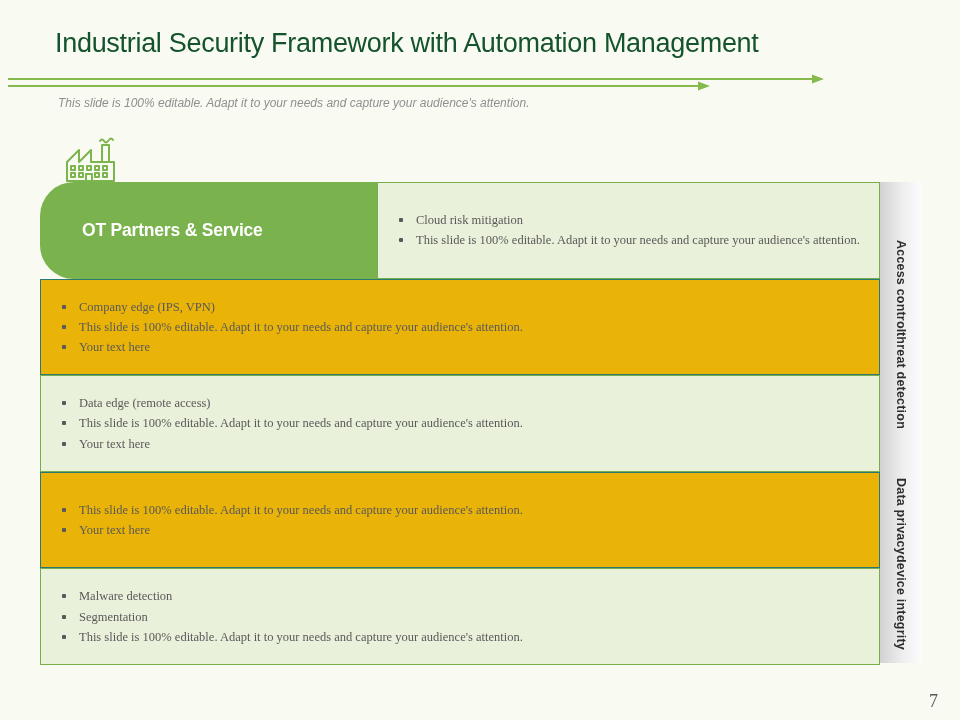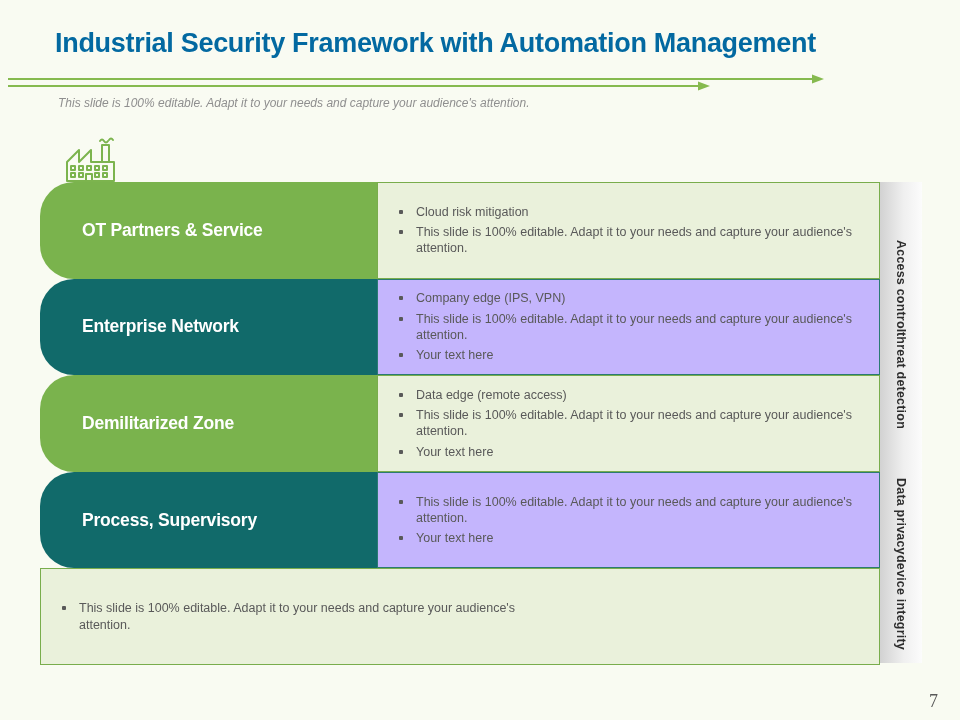--- a/index.html
+++ b/index.html
@@ -5,21 +5,21 @@
   html,body{margin:0;padding:0;}
   .slide{
     position:relative;
     width:960px;height:720px;
     background:#f9fbf2;
     font-family:"Liberation Sans", sans-serif;
     overflow:hidden;
   }
   .title{
     position:absolute;left:55px;top:28px;margin:0;
-    font-size:27px;font-weight:bold;color:#0369a1;
+    font-size:27px;font-weight:normal;color:#14532d;
     letter-spacing:-0.3px;white-space:nowrap;
   }
   .arrows{position:absolute;left:0;top:74px;}
   .subtitle{
     position:absolute;left:58px;top:96px;margin:0;
     font-style:italic;font-size:12px;color:#8f8f8f;
   }
   .factory{position:absolute;left:60px;top:136px;}
   
   .table{position:absolute;left:40px;top:182px;width:840px;}
@@ -32,27 +32,28 @@
     color:#ffffff;font-size:17.5px;font-weight:bold;letter-spacing:-0.2px;
   }
   .rowlabel.green{background:#7ab34d;text-align:right;}
   .rowlabel.teal{background:#116a6a;}
   .rowcontent{
     flex:1;box-sizing:border-box;
     display:flex;flex-direction:column;justify-content:center;
     padding:6px 18px 6px 14px;
   }
   .rowcontent.green{background:#eaf1db;border:1px solid #79ad4c;}
-  .rowcontent.teal{background:#c4b5fd;border:1px solid #2b7a72;}
+  .rowcontent.teal{background:#eab308;border:1px solid #2b7a72;}
   .bullets{list-style:none;margin:0;padding:0;}
   .bullets li{
     position:relative;
     padding-left:24px;margin:4px 0;
     font-size:12.5px;line-height:1.3;color:#595959;
     max-width:452px;
+    font-family:Liberation Serif, serif;
   }
   .bullets li::before{
     content:"";position:absolute;left:7px;top:6px;
     width:4px;height:4px;background:#595959;border-radius:1px;
   }
   
   .sidebar{
     position:absolute;left:880px;top:182px;width:42px;height:481px;
     background:linear-gradient(90deg,#d2d2d2 0%,#efefef 55%,#fcfcfc 100%);
   }
@@ -112,54 +113,53 @@
       <div class="rowlabel green">OT Partners &amp; Service</div>
       <div class="rowcontent green">
         <ul class="bullets">
           <li>Cloud risk mitigation</li>
           <li>This slide is 100% editable. Adapt it to your needs and capture your audience's attention.</li>
         </ul>
       </div>
     </div>
 
     <div class="row">
-      <div class="rowlabel teal">Enterprise Network</div>
       <div class="rowcontent teal">
         <ul class="bullets">
           <li>Company edge (IPS, VPN)</li>
           <li>This slide is 100% editable. Adapt it to your needs and capture your audience's attention.</li>
           <li>Your text here</li>
         </ul>
       </div>
     </div>
 
     <div class="row">
-      <div class="rowlabel green">Demilitarized Zone</div>
       <div class="rowcontent green">
         <ul class="bullets">
           <li>Data edge (remote access)</li>
           <li>This slide is 100% editable. Adapt it to your needs and capture your audience's attention.</li>
           <li>Your text here</li>
         </ul>
       </div>
     </div>
 
     <div class="row">
-      <div class="rowlabel teal">Process, Supervisory</div>
       <div class="rowcontent teal">
         <ul class="bullets">
           <li>This slide is 100% editable. Adapt it to your needs and capture your audience's attention.</li>
           <li>Your text here</li>
         </ul>
       </div>
     </div>
 
     <div class="row">
       <div class="rowcontent green">
         <ul class="bullets">
+          <li>Malware detection</li>
+          <li>Segmentation</li>
           <li>This slide is 100% editable. Adapt it to your needs and capture your audience's attention.</li>
         </ul>
       </div>
     </div>
 
   </div>
 
   <div class="sidebar">
     <div class="vlabel first">
       <span>Access control</span>

